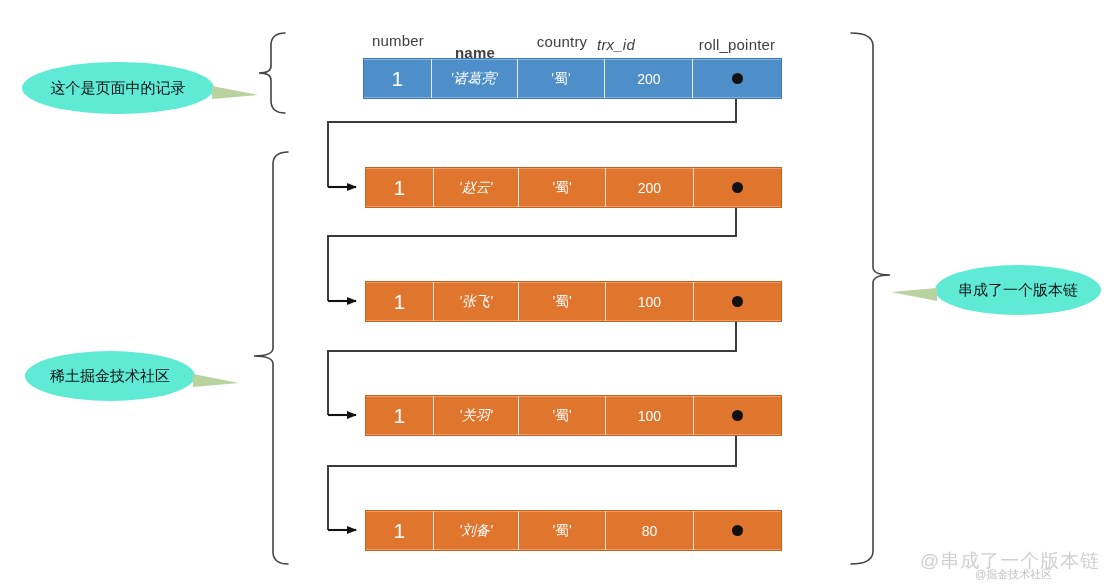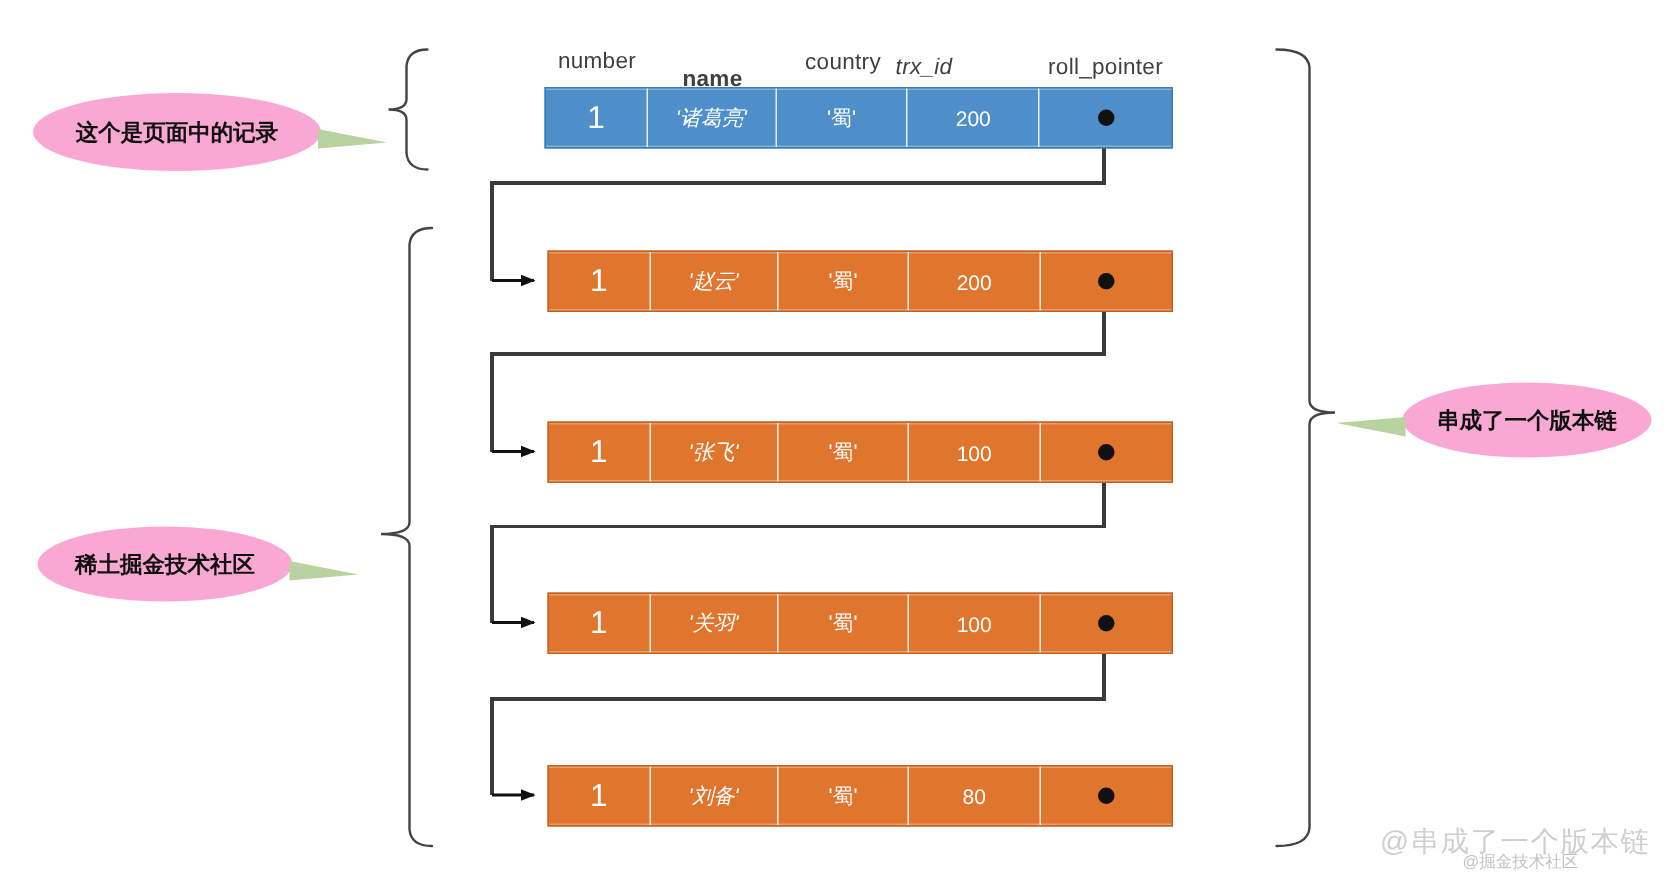--- a/index.html
+++ b/index.html
@@ -82,28 +82,27 @@
     border-radius: 50%;
     background: #111111;
   }
 
   
   .callout {
     position: absolute;
     display: flex;
     align-items: center;
     justify-content: center;
-    background: #f9a8d4;
+    background: #5eead4;
     border-radius: 50%;
     color: #111111;
     font-size: 15px;
     white-space: nowrap;
     padding: 0 14px;
     box-sizing: border-box;
-    font-weight: bold;
   }
   .callout .tail {
     position: absolute;
     width: 0; height: 0;
     border-style: solid;
   }
   
   .callout.tail-right .tail {
     right: -44px;
     top: 46%;
@@ -230,21 +229,21 @@
   <div class="callout tail-right" style="left:22px; top:62px; width:192px; height:52px;">
     <span>这个是页面中的记录</span>
     <span class="tail"></span>
   </div>
 
   <div class="callout tail-right" style="left:25px; top:351px; width:170px; height:50px;">
     <span>稀土掘金技术社区</span>
     <span class="tail"></span>
   </div>
 
-  <div class="callout tail-left" style="left:935px; top:255px; width:166px; height:50px;text-align:right;">
+  <div class="callout tail-left" style="left:935px; top:265px; width:166px; height:50px;text-align:right;">
     <span>串成了一个版本链</span>
     <span class="tail"></span>
   </div>
 
   <div class="watermark" style="left:920px; top:548px;">@串成了一个版本链</div>
   <div class="watermark sub" style="left:975px; top:567px;">@掘金技术社区</div>
 
 </div>
 
 </body></html>

